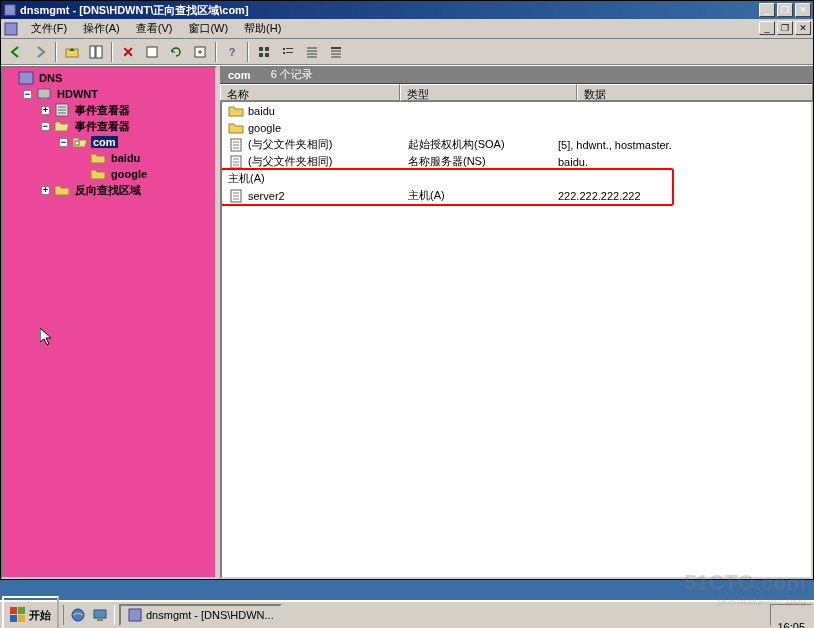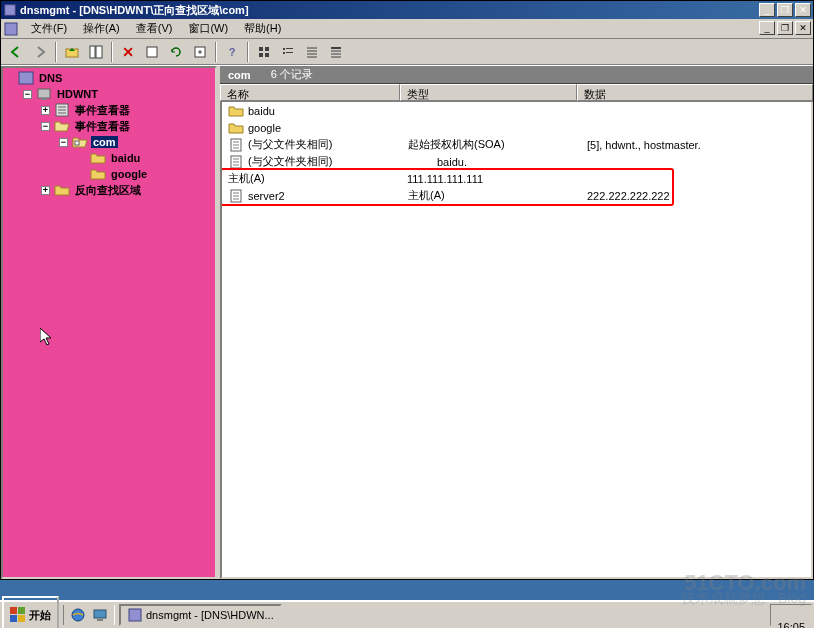--- a/index.html
+++ b/index.html
@@ -36,21 +36,21 @@
 .col-head { padding: 2px 6px; border-right: 1px solid #808080; border-bottom: 1px solid #808080; border-top: 1px solid #fff; border-left: 1px solid #fff; background: #d4d0c8; cursor: default; }
 .col-name { width: 180px; }
 .col-type { width: 177px; }
 .col-data { flex: 1; }
 
 .list-body { flex: 1; background: #fff; overflow: auto; border: 2px inset #d4d0c8; border-top: none; position: relative; }
 .list-row { display: flex; height: 17px; align-items: center; }
 .cell { padding: 0 6px; overflow: hidden; white-space: nowrap; }
 .cell.c-name { width: 180px; display: flex; align-items: center; gap: 4px; }
 .cell.c-type { width: 150px; }
-.cell.c-data { flex: 1; margin-left: 29px; }
+.cell.c-data { flex: 1; }
 
 .highlight { position: absolute; border: 2px solid red; border-radius: 3px; pointer-events: none; }
 
 .tree-node { display: flex; align-items: center; height: 16px; padding: 1px 0; cursor: default; }
 .tree-kids { padding-left: 18px; }
 .expander { width: 9px; height: 9px; border: 1px solid #808080; display: inline-flex; align-items: center; justify-content: center; font-size: 9px; margin-right: 4px; background: #fff; line-height: 7px; }
 .expander-gap { width: 13px; display: inline-block; }
 .node-icon { width: 16px; height: 14px; margin-right: 3px; }
 .node-label { padding: 0 2px; }
 .node-label.selected { background: #0a246a; color: #fff; }
@@ -65,21 +65,21 @@
 .cursor { position: absolute; pointer-events: none; z-index: 1000; }
 
 
 .ico-folder { fill: #f0d060; stroke: #a0802a; }
 .ico-folder-open { fill: #f0e090; stroke: #a0802a; }
 .ico-doc { fill: #fff; stroke: #606060; }
 .ico-dns { fill: #9090d0; stroke: #404080; }
 .ico-computer { fill: #c0c0c0; stroke: #606060; }
 
 .watermark { position: absolute; right: 8px; bottom: 32px; font-size: 22px; color: rgba(128,128,128,0.33); font-weight: bold; font-family: Arial; pointer-events: none; }
-.watermark2 { position: absolute; right: 8px; bottom: 20px; font-size: 14px; color: rgba(128,128,128,0.3); pointer-events: none; }
+.watermark2 { position: absolute; right: 8px; bottom: 20px; font-size: 10px; color: rgba(128,128,128,0.3); pointer-events: none; }
 </style>
 </head>
 <body>
 
 <div class="window">
 
   <div class="titlebar">
     <svg class="icon-win" viewBox="0 0 16 16">
         <rect class="ico-dns" x="2" y="2" width="12" height="12"></rect>
       </svg>
@@ -314,25 +314,25 @@
             <div class="list-row">
               <div class="cell c-name">
                 <svg width="16" height="14" viewBox="0 0 16 14">
                   <rect class="ico-doc" x="3" y="1" width="10" height="12"></rect>
                   <line x1="5" y1="4" x2="11" y2="4" stroke="#808080"></line>
                   <line x1="5" y1="7" x2="11" y2="7" stroke="#808080"></line>
                   <line x1="5" y1="10" x2="11" y2="10" stroke="#808080"></line>
                 </svg>
                 <span>(与父文件夹相同)</span>
               </div>
+              <div class="cell c-type">名称服务器(NS)</div>
               <div class="cell c-data">baidu.</div>
             </div>
             <div class="list-row">
               <div class="cell c-type">主机(A)</div>
-              <div class="cell c-data">111.111.111.111</div>
             </div>
             <div class="list-row">
               <div class="cell c-name">
                 <svg width="16" height="14" viewBox="0 0 16 14">
                   <rect class="ico-doc" x="3" y="1" width="10" height="12"></rect>
                   <line x1="5" y1="4" x2="11" y2="4" stroke="#808080"></line>
                   <line x1="5" y1="7" x2="11" y2="7" stroke="#808080"></line>
                   <line x1="5" y1="10" x2="11" y2="10" stroke="#808080"></line>
                 </svg>
                 <span>server2</span>

